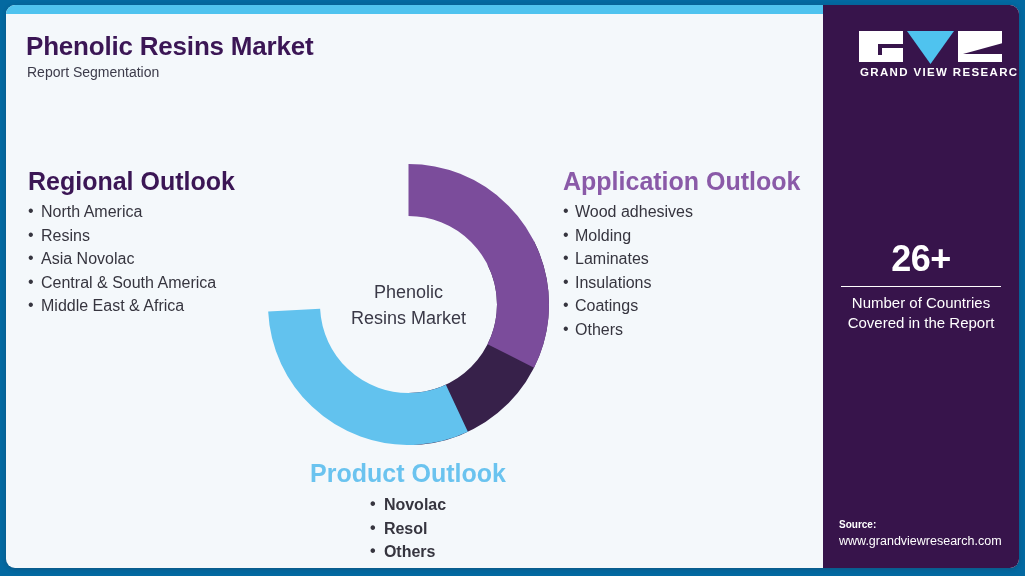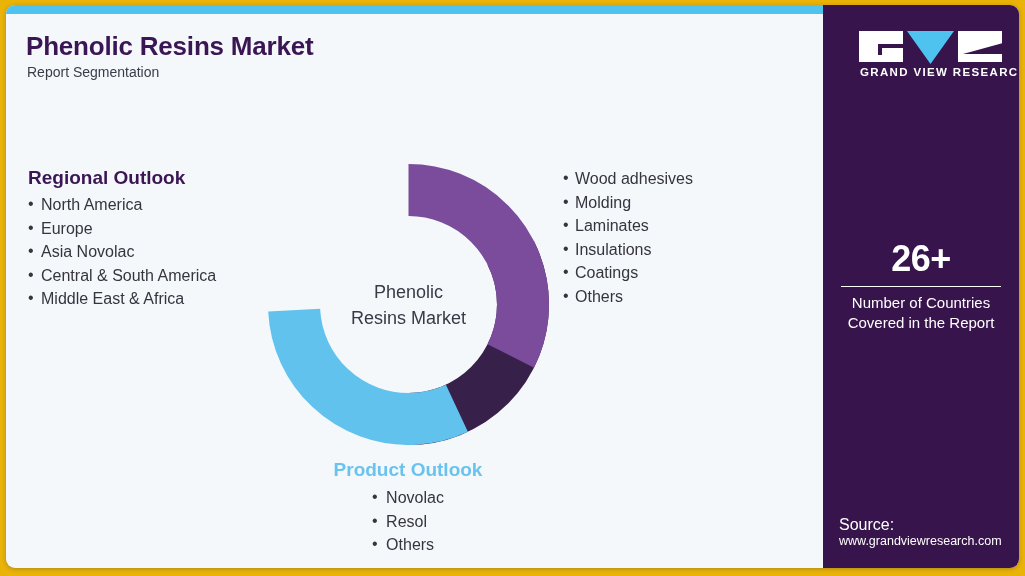--- a/index.html
+++ b/index.html
@@ -6,21 +6,21 @@
     margin: 0;
     padding: 0;
     background: #ffffff;
     font-family: "Liberation Sans", sans-serif;
   }
   #stage {
     position: relative;
     width: 1025px;
     height: 576px;
     overflow: hidden;
-    background: #eab308;
+    background: #0369a1;
   }
   
   .card {
     position: absolute;
     left: 6px;
     top: 5px;
     width: 1013px;
     height: 563px;
     background: #f4f8fb;
     border-radius: 9px;
@@ -49,21 +49,21 @@
   .subtitle {
     position: absolute;
     left: 21px;
     top: 59px;
     font-size: 14px;
     color: #3c3b4a;
     white-space: nowrap;
   }
   
   .blk-head {
-    font-size: 19px;
+    font-size: 25px;
     font-weight: bold;
     white-space: nowrap;
     margin: 0 0 4px 0;
   }
   ul.blist {
     list-style: none;
     margin: 0;
     padding: 0;
   }
   ul.blist li {
@@ -101,20 +101,21 @@
     position: absolute;
     left: 266px;
     top: 454px;
     width: 272px;
     text-align: center;
   }
   #product-outlook .blk-head { color: #6ac3ef; margin-bottom: 5px; }
   #product-outlook .plist-wrap {
     display: inline-block;
     text-align: left;
+    font-weight: bold;
   }
   #product-outlook ul.blist li { line-height: 23.5px; padding-left: 14px; }
 
   
   #donut {
     position: absolute;
     left: 262px;
     top: 159px;
     width: 281px;
     height: 281px;
@@ -237,22 +238,22 @@
     color: #ffffff;
     line-height: 20px;
   }
   .source {
     position: absolute;
     left: 16px;
     bottom: 18px;
     width: 180px;
   }
   .source-label {
-    font-size: 16px;
-    font-weight: normal;
+    font-size: 10px;
+    font-weight: bold;
     color: #ffffff;
     line-height: 16px;
   }
   .source-url {
     font-size: 12.5px;
     color: #ffffff;
     line-height: 17px;
     white-space: nowrap;
   }
 </style>
@@ -264,28 +265,29 @@
 
     <div class="topbar"></div>
 
     <div class="title">Phenolic Resins Market</div>
     <div class="subtitle">Report Segmentation</div>
 
     <div id="regional-outlook">
       <div class="blk-head">Regional Outlook</div>
       <ul class="blist">
         <li>North America</li>
-        <li>Europe</li>
+        <li>Resins</li>
         <li>Asia Novolac</li>
         <li>Central &amp; South America</li>
         <li>Middle East &amp; Africa</li>
       </ul>
     </div>
 
     <div id="application-outlook">
+      <div class="blk-head">Application Outlook</div>
       <ul class="blist">
         <li>Wood adhesives</li>
         <li>Molding</li>
         <li>Laminates</li>
         <li>Insulations</li>
         <li>Coatings</li>
         <li>Others</li>
       </ul>
     </div>
 

